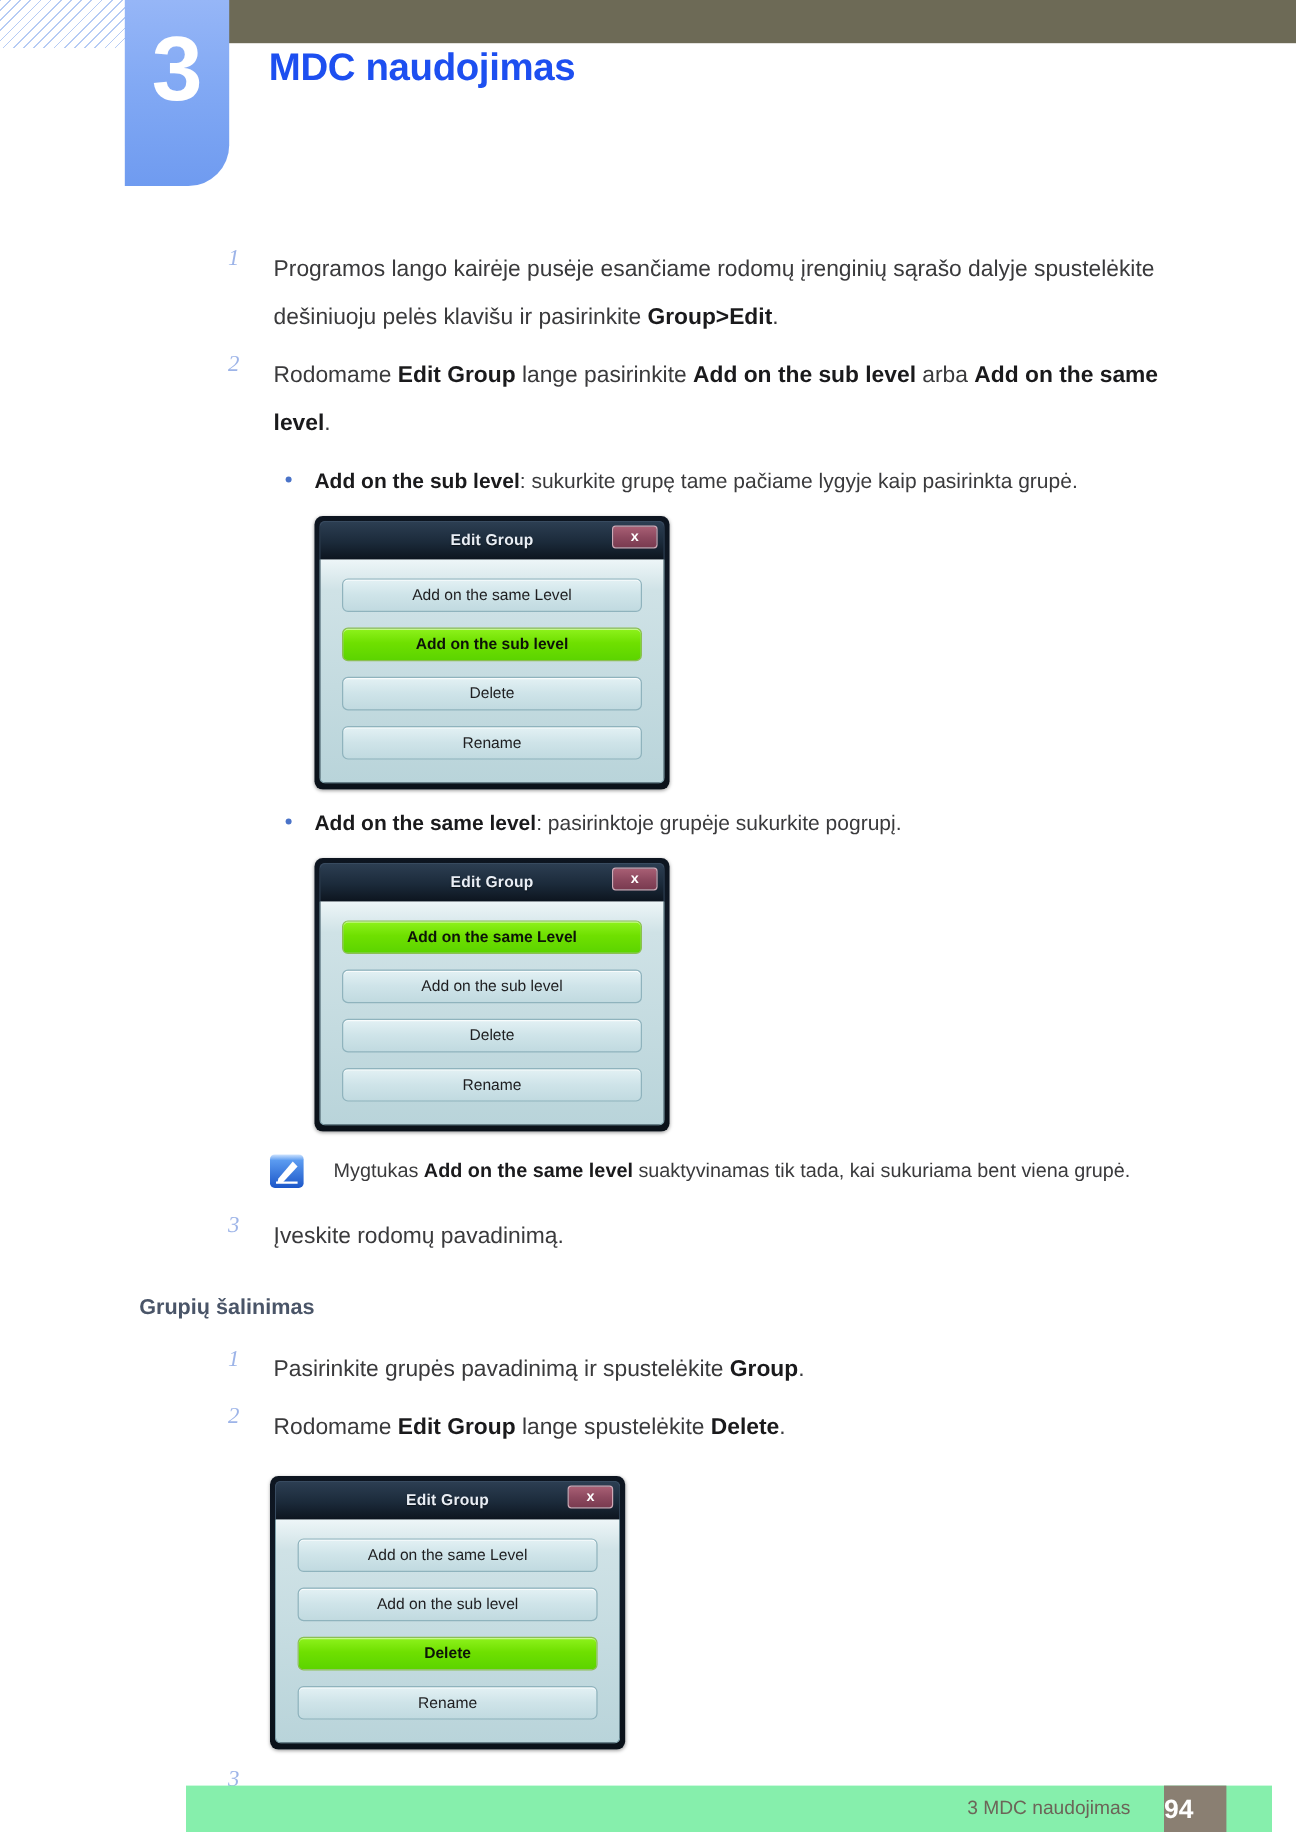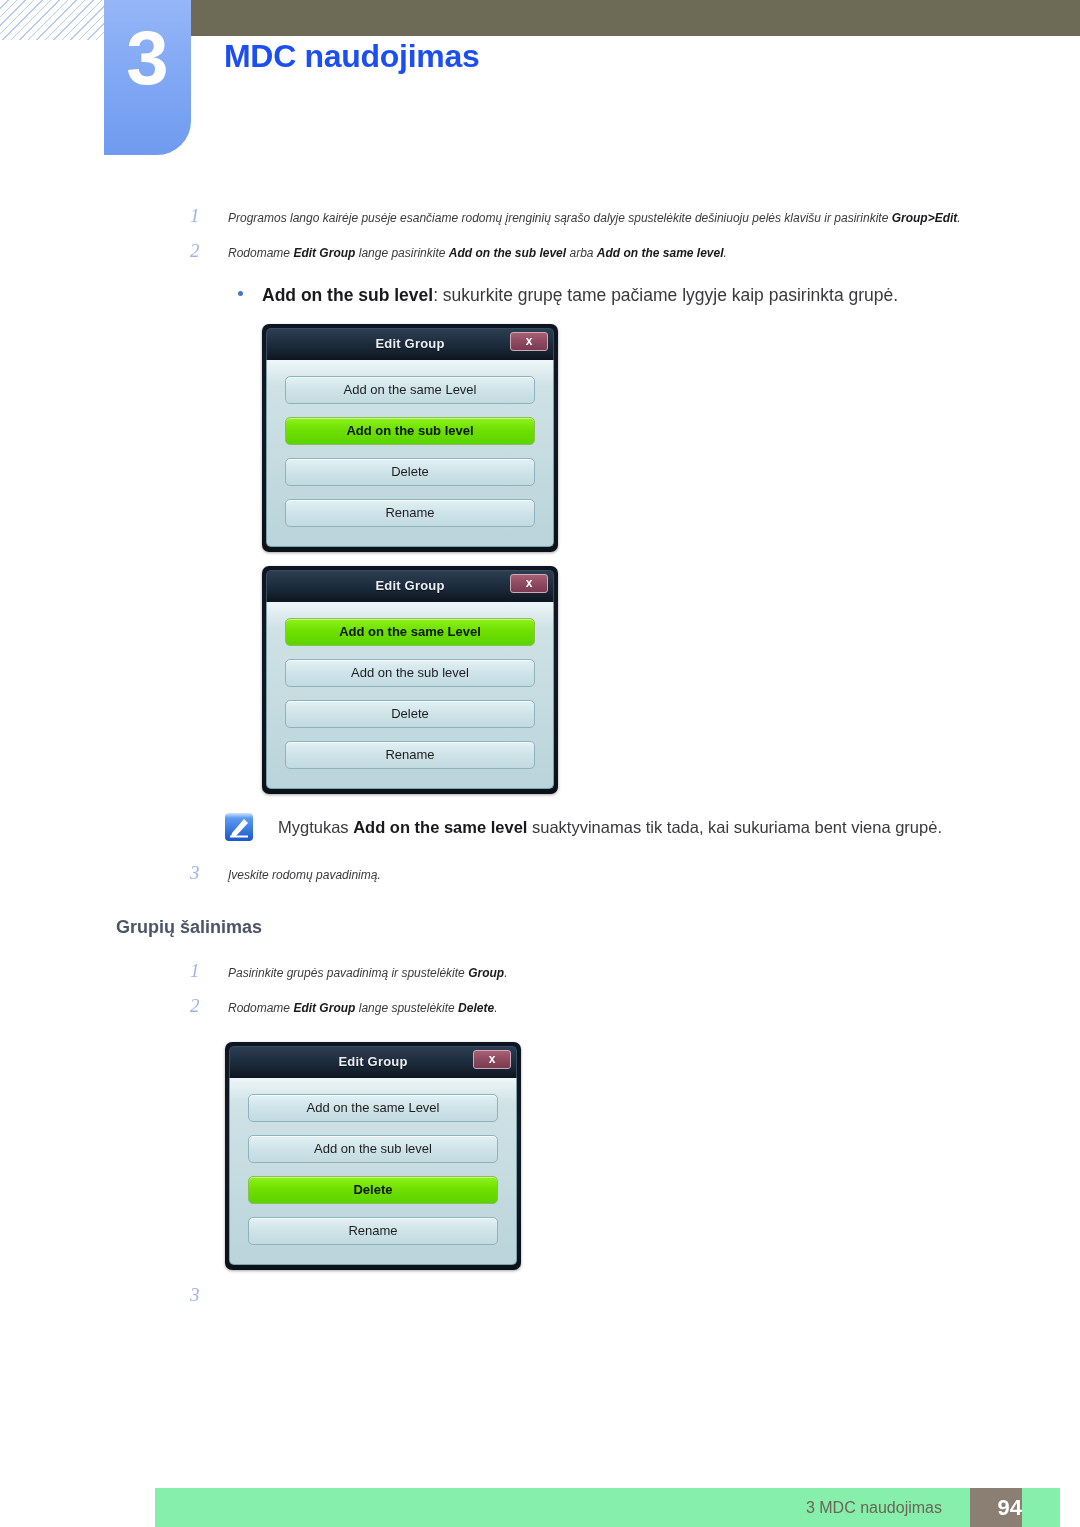--- a/index.html
+++ b/index.html
@@ -82,24 +82,23 @@
     left: 190px;
     top: 0px;
     width: 22px;
     text-align: left;
     font-size: 19px;
     font-style: italic;
     color: #9db4e8;
     font-family: "Liberation Serif", serif;
   }
   .step-text {
-    font-size: 12px;
-    line-height: 27px;
+    font-size: 19px;
+    line-height: 40px;
     color: #3a3a3c;
-    font-style: italic;
   }
   .step-text b { font-weight: 700; color: #1a1a1c; }
 
   .bullet-item {
     position: relative;
     padding-left: 262px;
     padding-right: 100px;
     margin-top: 14px;
     margin-bottom: 8px;
   }
@@ -245,21 +244,21 @@
   }
   .footer-page {
     position: absolute;
     left: 815px; top: 0px;
     width: 52px; height: 39px;
     background: #8a7f72;
     color: #ffffff;
     font-size: 22px;
     font-weight: 700;
     line-height: 39px;
-    text-align: right;
+    text-align: left;
   }
 </style>
 </head>
 <body>
 
 <div class="header-hatch"></div>
 <div class="header-olive"></div>
 <div class="chapter-tab">
   <div class="chapter-number">3</div>
 </div>
@@ -290,20 +289,24 @@
       </div>
       <div class="dialog-body">
         <div class="dlg-btn">Add on the same Level</div>
         <div class="dlg-btn active">Add on the sub level</div>
         <div class="dlg-btn">Delete</div>
         <div class="dlg-btn">Rename</div>
       </div>
     </div>
   </div>
 
+  <div class="bullet-item">
+    <span class="bullet-dot"></span>
+    <div class="bullet-text"><b>Add on the same level</b><span>: pasirinktoje grupėje sukurkite pogrupį.</span></div>
+  </div>
 
   <div class="dialog-wrap" style="padding-left:262px;">
     <div class="dialog">
       <div class="dialog-titlebar">
         <div class="dialog-title">Edit Group</div>
         <div class="dialog-close">x</div>
       </div>
       <div class="dialog-body">
         <div class="dlg-btn active">Add on the same Level</div>
         <div class="dlg-btn">Add on the sub level</div>

